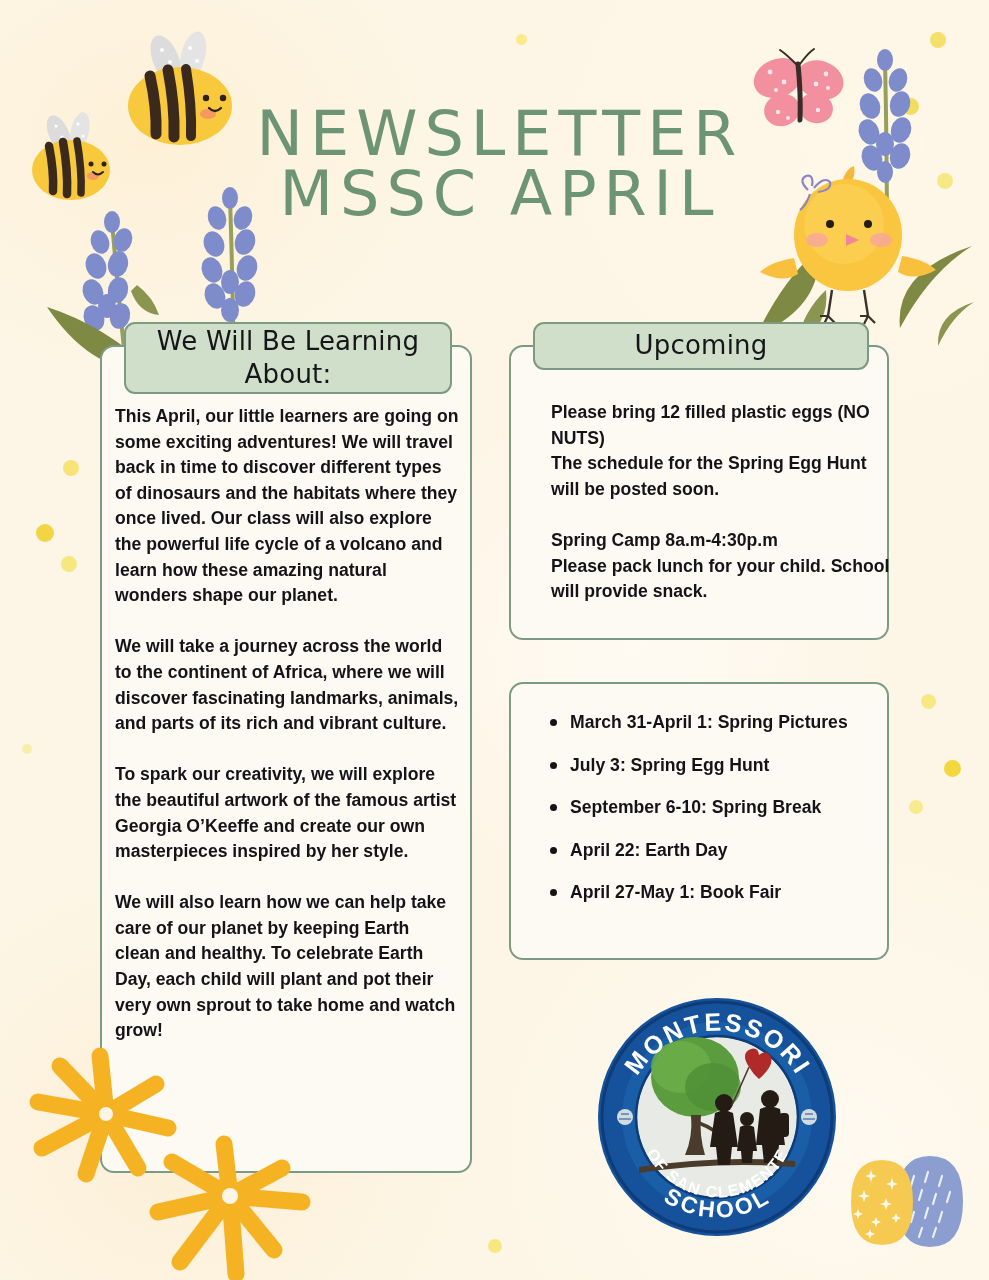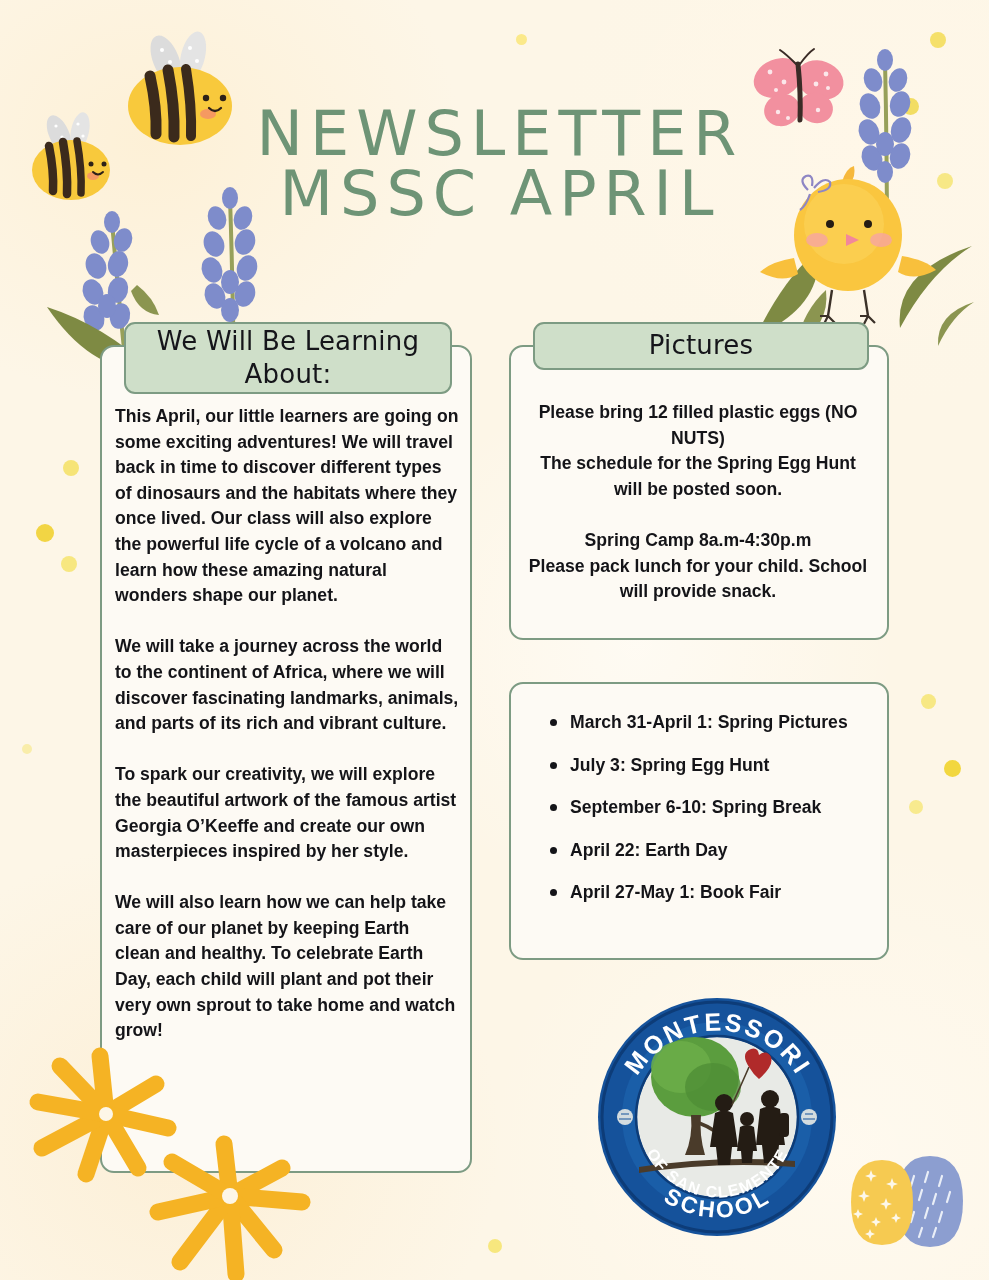--- a/index.html
+++ b/index.html
@@ -106,21 +106,21 @@
 
   
   #card-learning { left: 100px; top: 345px; width: 372px; height: 828px; }
   #head-learning { left: 124px; top: 322px; width: 328px; height: 72px;
                    flex-direction: column; }
   #text-learning { left: 115px; top: 404px; width: 344px; }
 
   
   #card-reminders { left: 509px; top: 345px; width: 380px; height: 295px; }
   #head-reminders { left: 533px; top: 322px; width: 336px; height: 48px; }
-  #text-reminders { left: 526px; top: 400px; width: 344px; text-align: center; }
+  #text-reminders { left: 551px; top: 400px; width: 344px; }
 
   
   #card-events { left: 509px; top: 682px; width: 380px; height: 278px; }
   #head-events { left: 540px; top: 659px; width: 328px; height: 48px; }
 
   .event-list {
     position: absolute;
     left: 534px;
     top: 706px;
     width: 344px;
@@ -358,21 +358,21 @@
   <div class="panel-head" id="head-learning">We Will Be Learning About:</div>
   <div class="body-text" id="text-learning">This April, our little learners are going on some exciting adventures! We will travel back in time to discover different types of dinosaurs and the habitats where they once lived. Our class will also explore the powerful life cycle of a volcano and learn how these amazing natural wonders shape our planet.
 
 We will take a journey across the world to the continent of Africa, where we will discover fascinating landmarks, animals, and parts of its rich and vibrant culture.
 
 To spark our creativity, we will explore the beautiful artwork of the famous artist Georgia O’Keeffe and create our own masterpieces inspired by her style.
 
 We will also learn how we can help take care of our planet by keeping Earth clean and healthy. To celebrate Earth Day, each child will plant and pot their very own sprout to take home and watch grow!</div>
 
   <div class="card" id="card-reminders"></div>
-  <div class="panel-head" id="head-reminders">Pictures</div>
+  <div class="panel-head" id="head-reminders">Upcoming</div>
   <div class="body-text" id="text-reminders">Please bring 12 filled plastic eggs (NO NUTS)
 The schedule for the Spring Egg Hunt will be posted soon.
 
 Spring Camp 8a.m-4:30p.m
 Please pack lunch for your child. School will provide snack.</div>
 
   <div class="card" id="card-events"></div>
   <ul class="event-list" id="event-list">
       <li>March 31-April 1: Spring Pictures</li>
       <li>July 3: Spring Egg Hunt</li>

